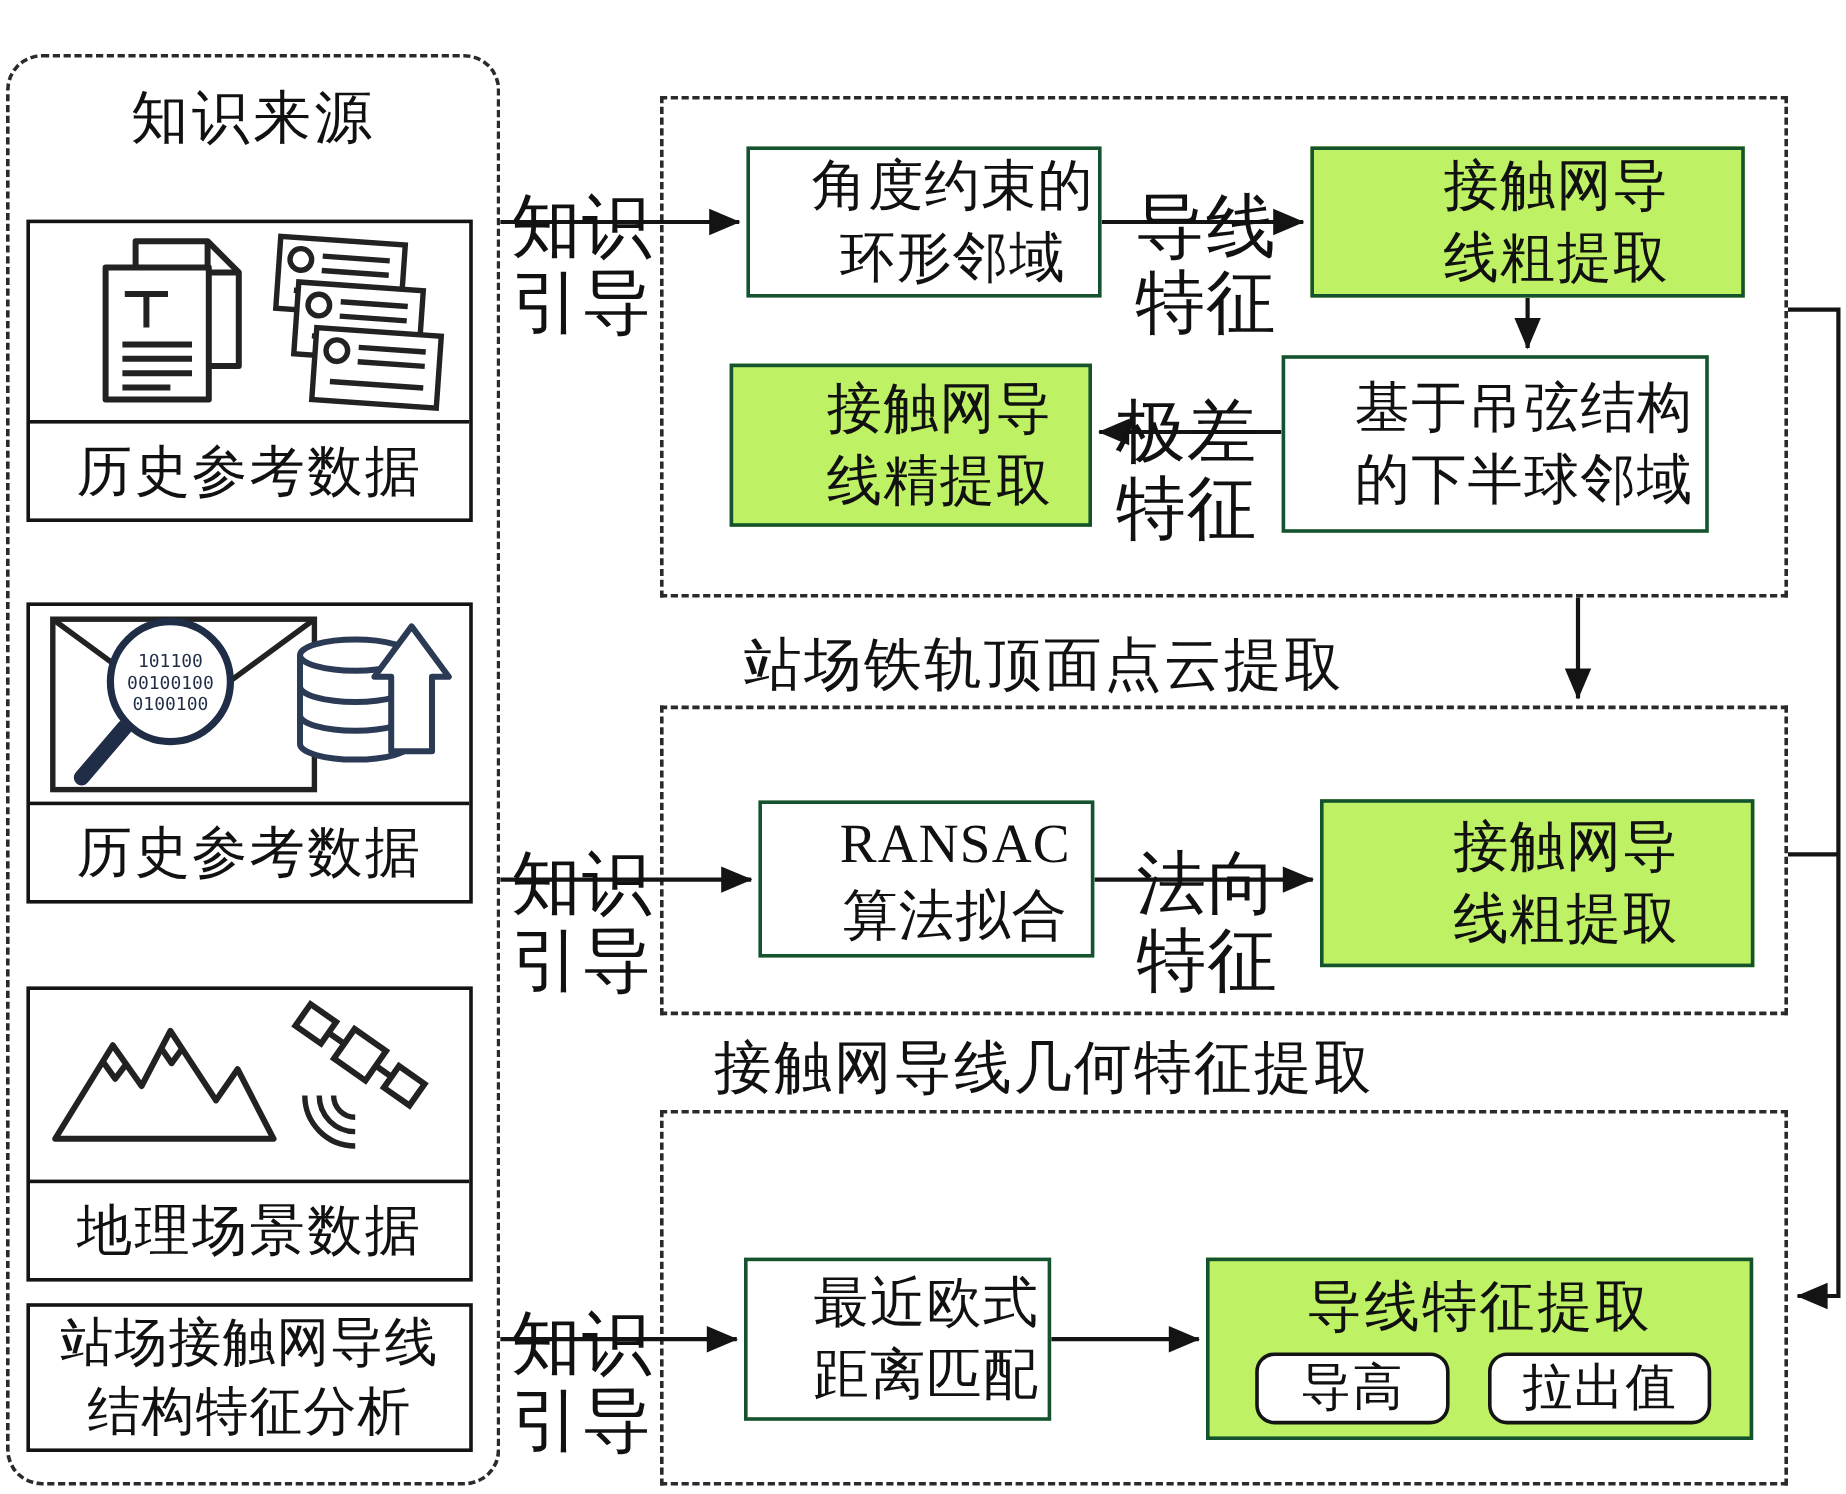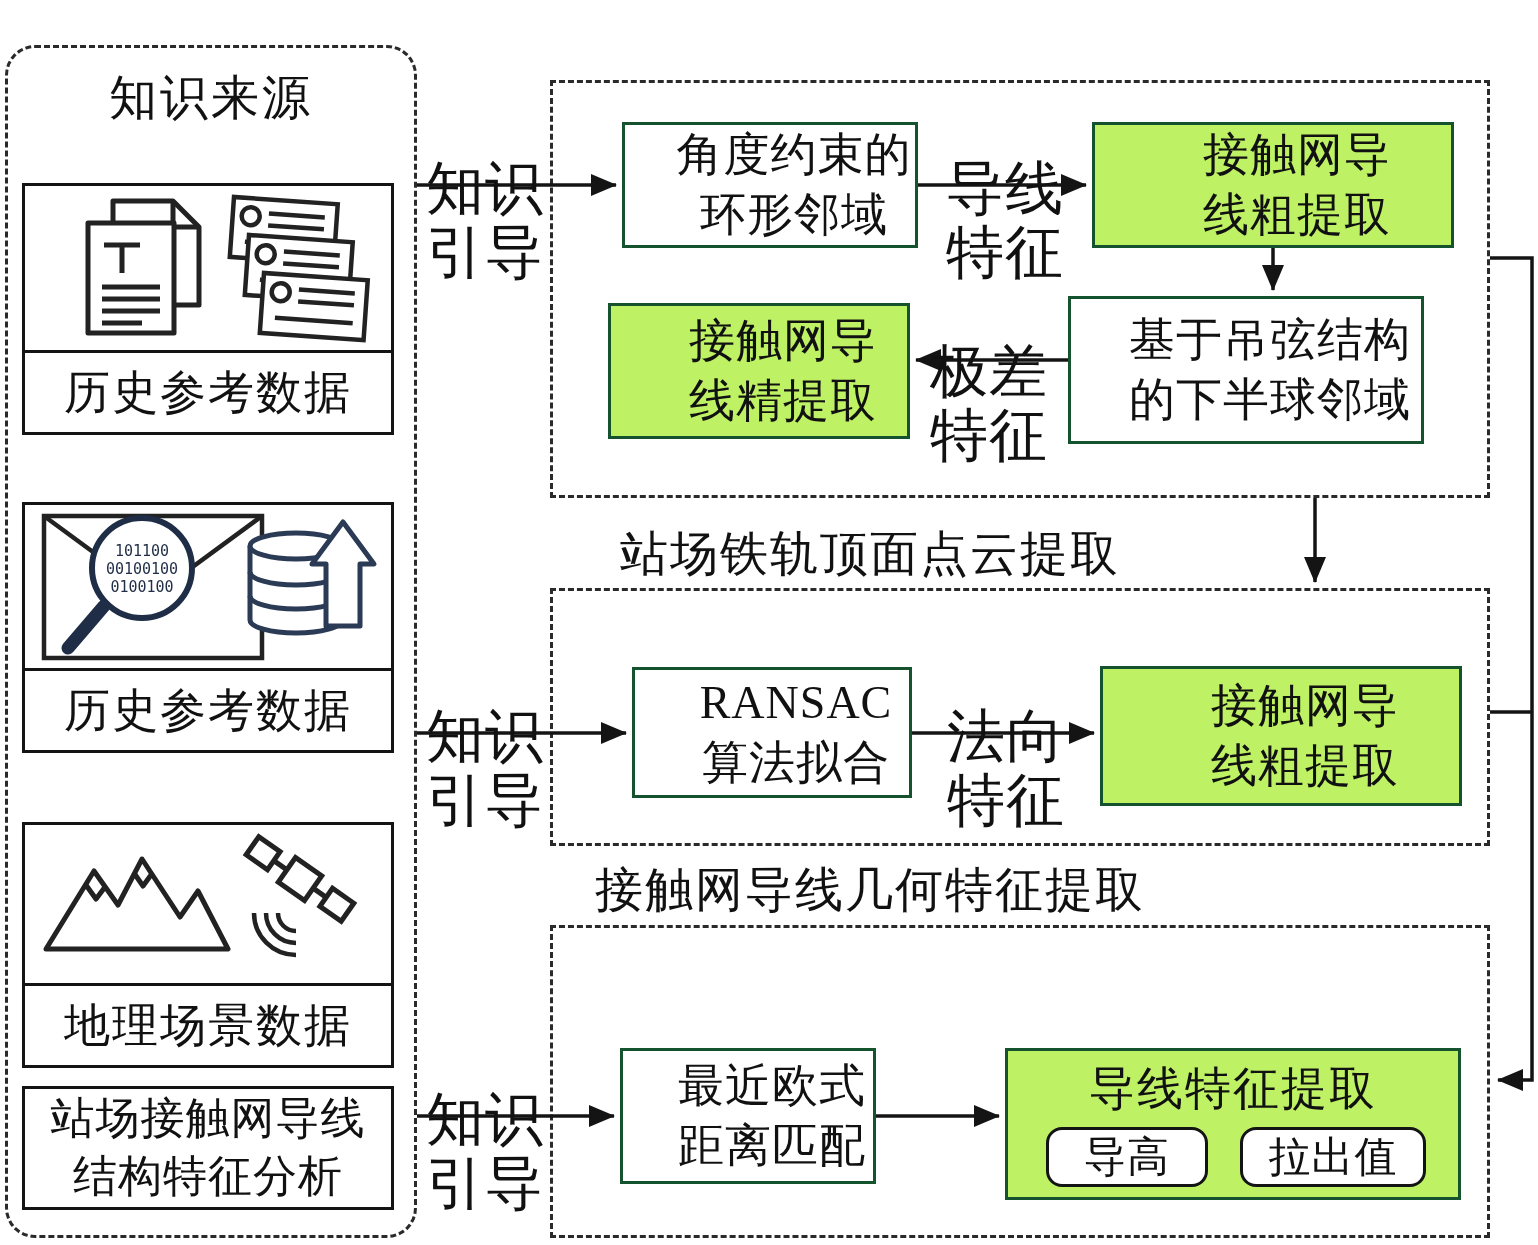--- a/index.html
+++ b/index.html
@@ -243,21 +243,21 @@
 
   <div class="node gray" style="left:608px; top:303px; width:302px; height:136px;">接触网导
 线精提取</div>
 
   <div class="flabel" style="left:420px; top:121px; width:130px;">知识
 引导</div>
 
   <div class="flabel" style="left:918px; top:121px; width:174px;">导线
 特征</div>
 
-  <div class="flabel" style="left:910px; top:304px; width:158px;">极差
+  <div class="flabel" style="left:910px; top:292px; width:158px;">极差
 特征</div>
 
   <div class="sec-title" style="left:420px; top:522px; width:900px;">站场铁轨顶面点云提取</div>
 
   <div class="dashed" style="left:550px; top:588px; width:940px; height:258px;"></div>
 
   <div class="node" style="left:632px; top:667px; width:280px; height:131px;">RANSAC
 算法拟合</div>
 
   <div class="node gray" style="left:1100px; top:666px; width:362px; height:140px;">接触网导

